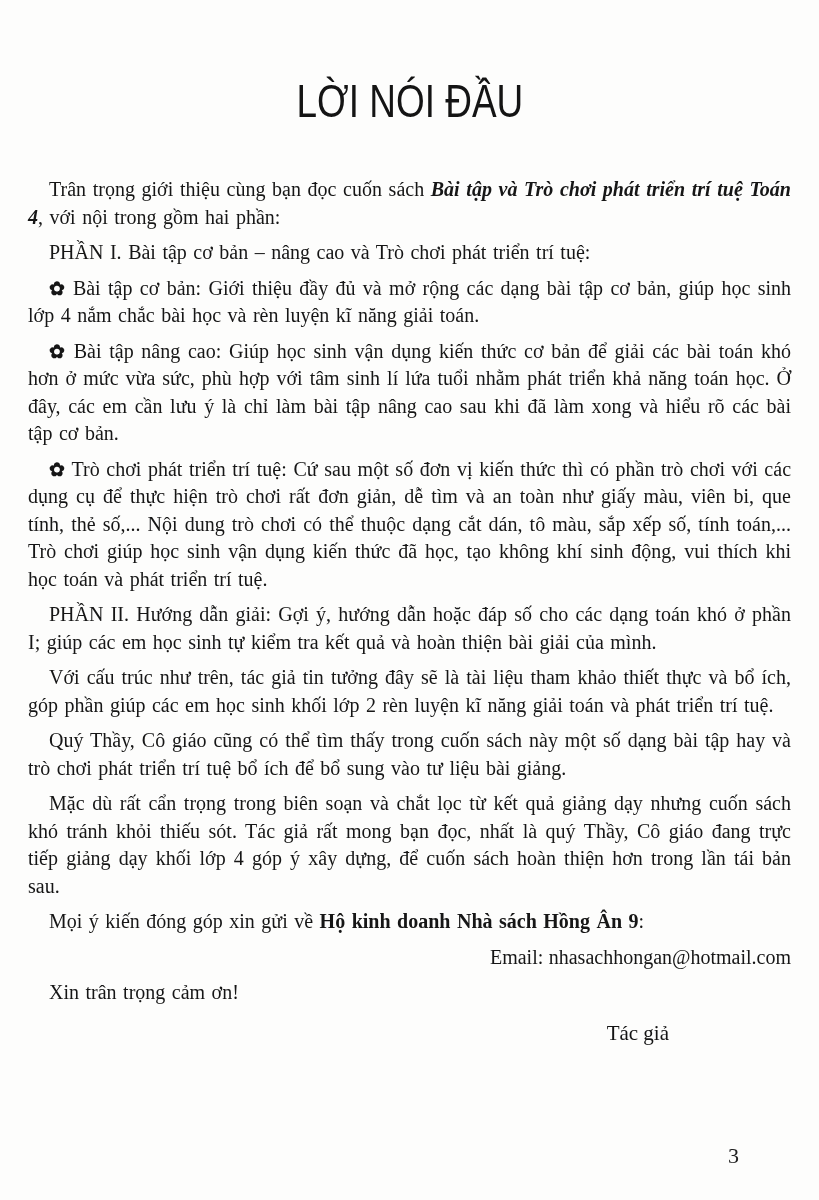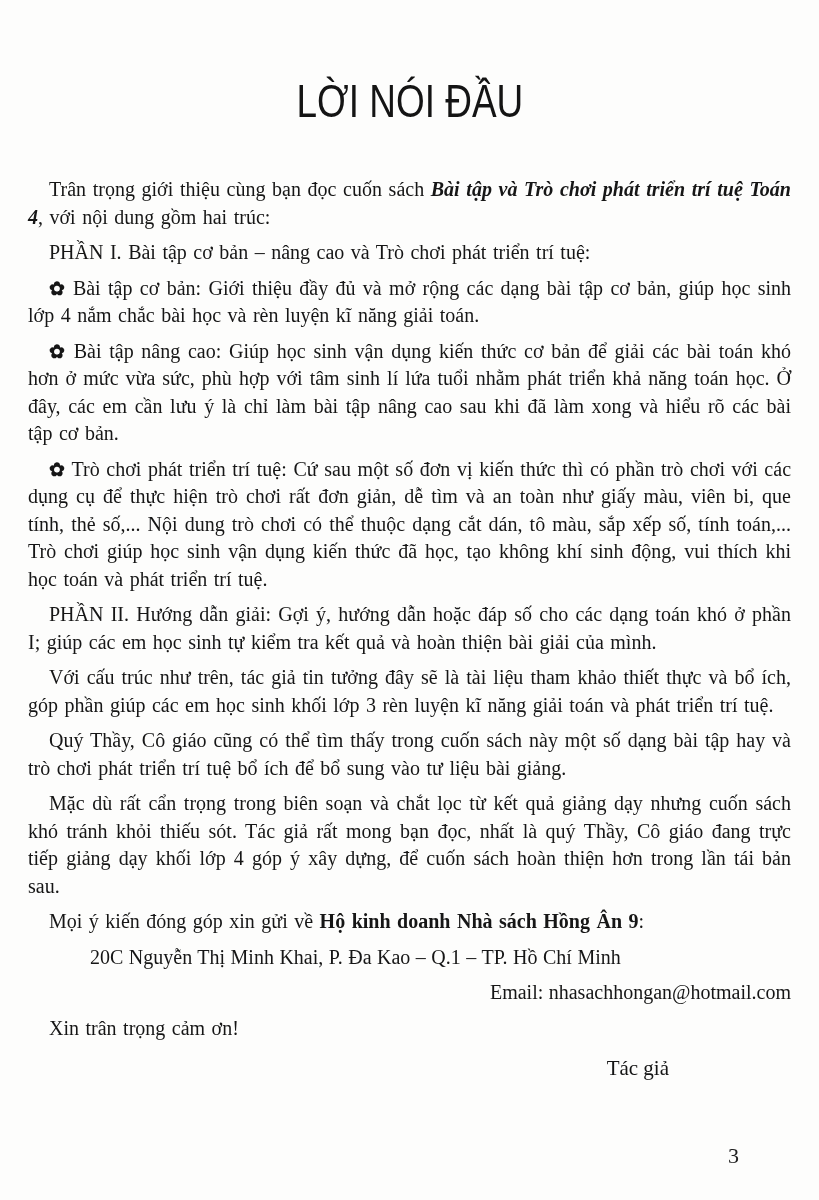--- a/index.html
+++ b/index.html
@@ -84,31 +84,30 @@
 </style>
 </head>
 <body>
 
 <div class="page">
   <div class="title-wrap">
     <h1 class="page-title">LỜI NÓI ĐẦU</h1>
   </div>
 
   <div class="paragraphs">
-      <p class="first"><span>Trân trọng giới thiệu cùng bạn đọc cuốn sách </span><span class="seg-bi">Bài tập và Trò chơi phát triển trí tuệ Toán 4</span><span>, với nội dung gồm hai trúc:</span></p>
+      <p class="first"><span>Trân trọng giới thiệu cùng bạn đọc cuốn sách </span><span class="seg-bi">Bài tập và Trò chơi phát triển trí tuệ Toán 4</span><span>, với nội trong gồm hai phần:</span></p>
       <p><span>PHẦN I. </span><span class="seg-i">Bài tập cơ bản – nâng cao và Trò chơi phát triển trí tuệ</span><span>:</span></p>
       <p><span class="seg-flower">✿ </span><span class="seg-i">Bài tập cơ bản</span><span>: Giới thiệu đầy đủ và mở rộng các dạng bài tập cơ bản, giúp học sinh lớp 4 nắm chắc bài học và rèn luyện kĩ năng giải toán.</span></p>
       <p><span class="seg-flower">✿ </span><span class="seg-i">Bài tập nâng cao</span><span>: Giúp học sinh vận dụng kiến thức cơ bản để giải các bài toán khó hơn ở mức vừa sức, phù hợp với tâm sinh lí lứa tuổi nhằm phát triển khả năng toán học. Ở đây, các em cần lưu ý là chỉ làm bài tập nâng cao sau khi đã làm xong và hiểu rõ các bài tập cơ bản.</span></p>
       <p><span class="seg-flower">✿ </span><span class="seg-i">Trò chơi phát triển trí tuệ</span><span>: Cứ sau một số đơn vị kiến thức thì có phần trò chơi với các dụng cụ để thực hiện trò chơi rất đơn giản, dễ tìm và an toàn như giấy màu, viên bi, que tính, thẻ số,... Nội dung trò chơi có thể thuộc dạng cắt dán, tô màu, sắp xếp số, tính toán,... Trò chơi giúp học sinh vận dụng kiến thức đã học, tạo không khí sinh động, vui thích khi học toán và phát triển trí tuệ.</span></p>
       <p><span>PHẦN II. </span><span class="seg-i">Hướng dẫn giải</span><span>: Gợi ý, hướng dẫn hoặc đáp số cho các dạng toán khó ở phần I; giúp các em học sinh tự kiểm tra kết quả và hoàn thiện bài giải của mình.</span></p>
-      <p><span>Với cấu trúc như trên, tác giả tin tưởng đây sẽ là tài liệu tham khảo thiết thực và bổ ích, góp phần giúp các em học sinh khối lớp 3 rèn luyện kĩ năng giải toán và phát triển trí tuệ.</span></p>
+      <p><span>Với cấu trúc như trên, tác giả tin tưởng đây sẽ là tài liệu tham khảo thiết thực và bổ ích, góp phần giúp các em học sinh khối lớp 2 rèn luyện kĩ năng giải toán và phát triển trí tuệ.</span></p>
       <p><span>Quý Thầy, Cô giáo cũng có thể tìm thấy trong cuốn sách này một số dạng bài tập hay và trò chơi phát triển trí tuệ bổ ích để bổ sung vào tư liệu bài giảng.</span></p>
       <p><span>Mặc dù rất cẩn trọng trong biên soạn và chắt lọc từ kết quả giảng dạy nhưng cuốn sách khó tránh khỏi thiếu sót. Tác giả rất mong bạn đọc, nhất là quý Thầy, Cô giáo đang trực tiếp giảng dạy khối lớp 4 góp ý xây dựng, để cuốn sách hoàn thiện hơn trong lần tái bản sau.</span></p>
       <p><span>Mọi ý kiến đóng góp xin gửi về </span><span class="seg-b">Hộ kinh doanh Nhà sách Hồng Ân 9</span><span>:</span></p>
-      <p class="address"><span>20C Nguyễn Thị Minh Khai, P. Đa Kao – Q.1 – TP. Hồ Chí Minh</span></p>
       <p class="email"><span>Email: nhasachhongan@hotmail.com</span></p>
       <p class="thanks"><span>Xin trân trọng cảm ơn!</span></p>
     </div>
 
   <div class="author-line">Tác giả</div>
 
   <div class="page-number">3</div>
 </div>
 
 </body></html>

